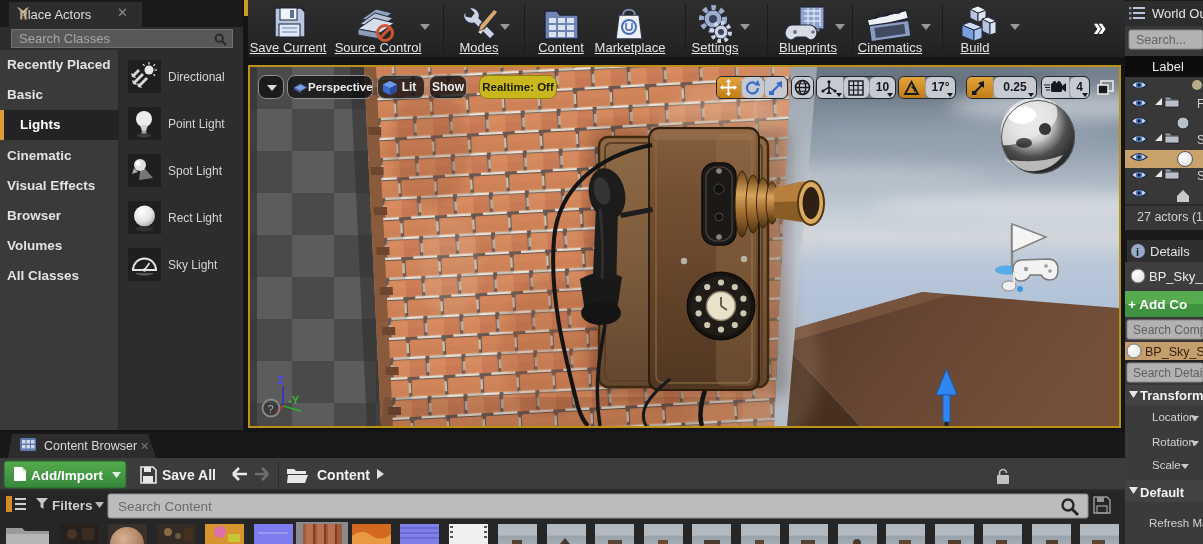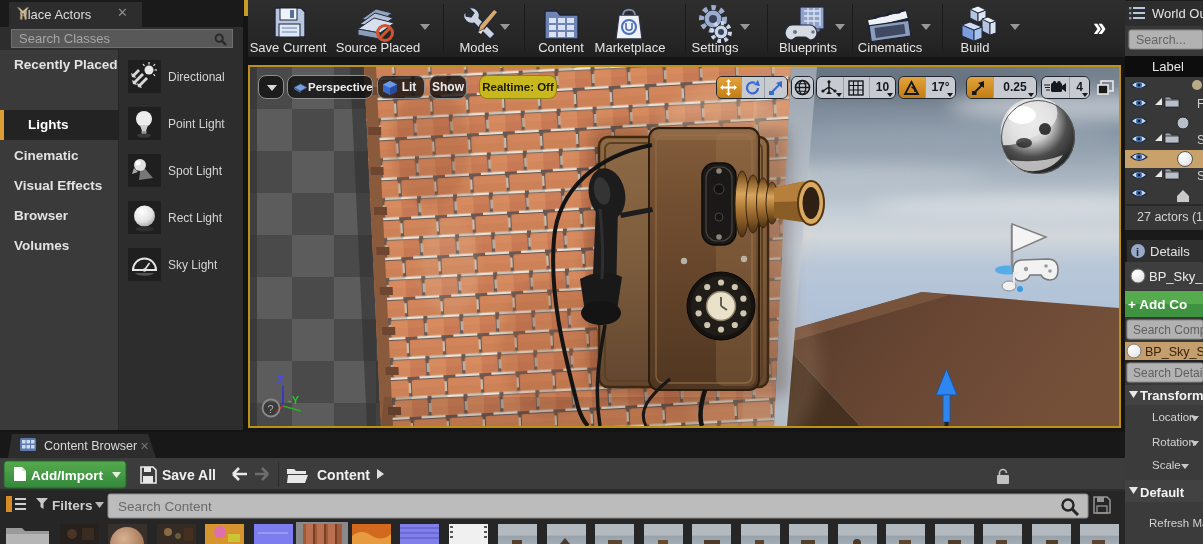--- a/index.html
+++ b/index.html
@@ -6,44 +6,44 @@
   html,body { width:1203px; height:544px; overflow:hidden; background:#141414;
     font-family:"Liberation Sans", sans-serif; }
   .abs { position:absolute; }
   #stage { position:relative; width:1203px; height:544px; background:#141414; }
   svg { display:block; }
 
   
   #toolbar { left:248px; top:0; width:877px; height:57px;
     background:linear-gradient(#2e2e2e,#262626 70%,#202020); }
   .tico { position:absolute; top:5px; }
-  .tlbl { position:absolute; top:40px; height:15px; color:#e4e4e4; font-size:13px; white-space:nowrap; }
+  .tlbl { position:absolute; top:40px; height:15px; color:#e4e4e4; font-size:13px; white-space:nowrap;text-decoration:underline; }
   .tsep { position:absolute; top:4px; width:1px; height:48px; background:#3f3f3f; border-right:1px solid #1a1a1a; }
   .tcaret { position:absolute; width:0; height:0; border-left:5px solid transparent; border-right:5px solid transparent; border-top:6px solid #989898; }
 
   
   #leftpanel { left:0; top:0; width:243px; height:430px; background:#2d2d2d; }
   #lp-head { position:absolute; left:0; top:0; width:243px; height:27px; background:#1a1a1a; }
   #lp-tab { position:absolute; left:9px; top:2px; width:133px; height:25px; background:#2d2d2d; color:#dcdcdc; font-size:13px; line-height:25px; }
   #lp-x { position:absolute; left:117px; top:5px; color:#8a8a8a; font-size:13px; }
   #lp-search { position:absolute; left:11px; top:29px; width:222px; height:19px; background:#585858; border:1px solid #707070; color:#a6a6a6; font-size:13px; line-height:17px; padding-left:7px; }
   #lp-cats { position:absolute; left:0; top:50px; width:119px; height:380px; background:#3a3a3a; border-right:1px solid #262626; }
-  .cat { position:absolute; left:0; width:119px; height:30px; color:#e2e2e2; font-weight:bold; font-size:13.5px; line-height:30px; padding-left:14px; white-space:nowrap; overflow:hidden; }
-  .cat.sel { background:#232323; color:#fff; border-left:4px solid #da9e34; padding-left:24px; }
+  .cat { position:absolute; left:0; width:119px; height:30px; color:#e2e2e2; font-weight:bold; font-size:13.5px; line-height:30px; padding-left:7px; white-space:nowrap; overflow:hidden; }
+  .cat.sel { background:#232323; color:#fff; border-left:4px solid #da9e34; padding-left:16px; }
   #lp-items { position:absolute; left:119px; top:50px; width:124px; height:380px; background:#2d2d2d; }
   .litem { position:absolute; left:9px; width:33px; height:33px; background:#1f1f1f; }
   .llab { position:absolute; left:49px; color:#d4d4d4; font-size:12px; white-space:nowrap; }
 
   
   #viewport { left:248px; top:65px; width:873px; height:363px; border:2px solid #bd9018; background:#444; }
   .vbtn { position:absolute; height:24px; background:rgba(16,16,16,0.78); border:1px solid #8f8f8f; border-radius:8px; color:#ececec; font-weight:bold; font-size:12px; line-height:22px; text-align:center; }
   .vseg { position:absolute; top:76px; height:23px; border-radius:6px; overflow:hidden; border:1px solid #20262e; display:flex; }
   .vseg .sg { height:21px; background:#c7cbd1; position:relative; }
   .vseg .sg.or { background:linear-gradient(#e3a33c,#c27d14); }
-  .vseg .sg + .sg { border-left:1px solid #9aa0a8; }
+  .vseg .sg + .sg { border-left:1px solid #9aa0a8;border-radius:6px; }
   .vnum { color:#15181d; font-weight:bold; font-size:12px; line-height:21px; text-align:center; }
 
   
   #rightpanel { left:1125px; top:0; width:78px; height:544px; background:#383838; }
 
   
   #bottom { left:0; top:432px; width:1125px; height:112px; background:#242424; }
 </style>
 </head>
 <body>
@@ -62,21 +62,21 @@
     <div class="tlbl" style="left:40px;transform:translateX(-50%)">Save Current</div>
 
     <svg class="tico" style="left:104px" width="50" height="38" viewBox="0 0 50 38">
       <path d="M10 14 L24 4 L40 8 L27 18 Z" fill="#93a3be" stroke="#252c3c" stroke-width="1"></path>
       <path d="M8 19 L23 8 L41 13 L27 23 Z" fill="#b5c2d8" stroke="#252c3c" stroke-width="1"></path>
       <path d="M6 24 L22 13 L42 18 L28 28 Z" fill="#d6dfee" stroke="#252c3c" stroke-width="1"></path>
       <path d="M6 24 L28 28 L28 34 L6 30 Z" fill="#8d9db8" stroke="#252c3c" stroke-width="1"></path>
       <circle cx="33" cy="28" r="7.5" fill="none" stroke="#cf5430" stroke-width="3"></circle>
       <line x1="28" y1="33" x2="38" y2="23" stroke="#cf5430" stroke-width="3"></line>
     </svg>
-    <div class="tlbl" style="left:130px;transform:translateX(-50%)">Source Placed</div>
+    <div class="tlbl" style="left:130px;transform:translateX(-50%)">Source Control</div>
     <div class="tcaret" style="left:172px;top:24px"></div>
     <div class="tsep" style="left:195px"></div>
 
     <svg class="tico" style="left:210px" width="46" height="38" viewBox="0 0 46 38">
       <path d="M8 6 c-3 3 -3 7 0 10 c2 2 5 3 8 2 l16 16 l5 -5 L21 13 c1 -3 0 -6 -2 -8 c-2 -2 -5 -3 -8 -2 l5 5 l-3 4 l-5 -1 Z" fill="#ccd4e2" stroke="#23293a" stroke-width="1.2"></path>
       <path d="M36 4 l4 3 L26 24 l-6 3 l2 -7 Z" fill="#d9a86a" stroke="#23293a" stroke-width="1.2"></path>
       <path d="M20 27 l6 -3 l-3 5 Z" fill="#f2e2cc"></path>
     </svg>
     <div class="tlbl" style="left:231px;transform:translateX(-50%)">Modes</div>
     <div class="tcaret" style="left:252px;top:24px"></div>
@@ -170,25 +170,27 @@
       </svg>
     </div>
     <div id="lp-search">Search Classes
       <svg style="position:absolute;right:5px;top:3px" width="13" height="13" viewBox="0 0 13 13">
           <circle cx="5.2" cy="5.2" r="3.6" fill="none" stroke="#2a2a2a" stroke-width="2"></circle>
           <line x1="8" y1="8" x2="12" y2="12" stroke="#2a2a2a" stroke-width="2.4"></line>
         </svg>
     </div>
     <div id="lp-cats">
       <div class="cat" style="top:0px">Recently Placed</div>
+      <div class="cat" style="top:30px">Basic</div>
       <div class="cat sel" style="top:60px">Lights</div>
       <div class="cat" style="top:91px">Cinematic</div>
       <div class="cat" style="top:121px">Visual Effects</div>
       <div class="cat" style="top:151px">Browser</div>
       <div class="cat" style="top:181px">Volumes</div>
+      <div class="cat" style="top:211px">All Classes</div>
     </div>
     <div id="lp-items">
       <div class="litem" style="top:10px">
         <svg width="33" height="33" viewBox="0 0 33 33">
           <circle cx="21" cy="10" r="4.5" fill="#e8e8e8"></circle>
           <g stroke="#e8e8e8" stroke-width="1.2">
               <line x1="21" y1="2" x2="21" y2="4.5"></line>
               <line x1="27" y1="4" x2="25.5" y2="6"></line>
               <line x1="29" y1="10" x2="26.5" y2="10"></line>
               <line x1="27" y1="16" x2="25.5" y2="14"></line>

